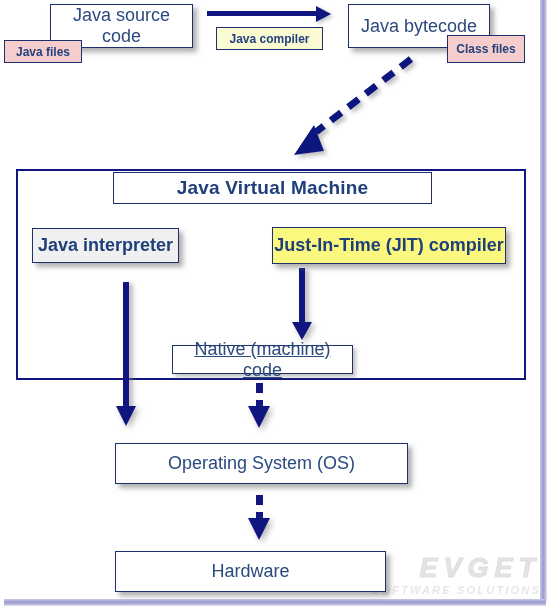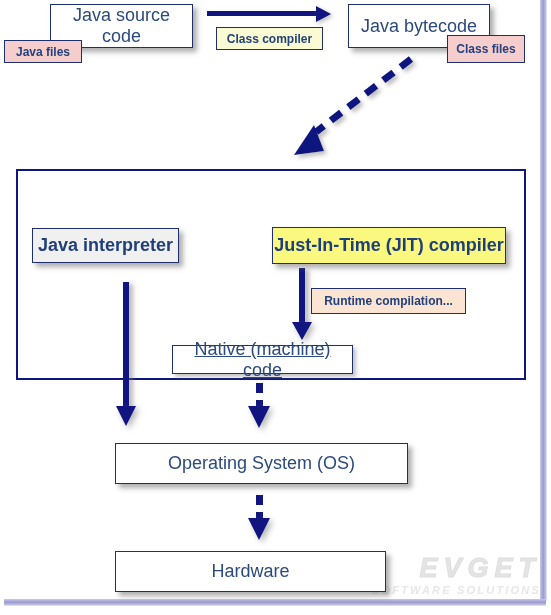--- a/index.html
+++ b/index.html
@@ -182,21 +182,21 @@
   </div>
 
   <div class="tag pink" style="left:4px; top:40px; width:78px; height:23px;">
     <span>Java files</span>
   </div>
 
   <div class="h-line" style="left:207px; top:11px; width:110px; height:5px;"></div>
   <div class="arrowhead-right" style="left:316px; top:6px; border-top:8px solid transparent; border-bottom:8px solid transparent; border-left:15px solid #10157f;"></div>
 
   <div class="tag cream" style="left:216px; top:27px; width:107px; height:23px;">
-    <span>Class compiler</span>
+    <span>Java compiler</span>
   </div>
 
   <div class="node" style="left:348px; top:4px; width:142px; height:44px;">
     <span>Java bytecode</span>
   </div>
 
   <div class="tag pink" style="left:447px; top:35px; width:78px; height:28px;">
     <span>Class files</span>
   </div>
 
@@ -205,35 +205,35 @@
       <filter id="softshadow" x="-30%" y="-30%" width="180%" height="180%">
         <feDropShadow dx="3" dy="3" stdDeviation="2" flood-color="#8a8a8a" flood-opacity="0.55"></feDropShadow>
       </filter>
     </defs>
     <g filter="url(#softshadow)">
       <line x1="131" y1="9" x2="36" y2="82" stroke="#10157f" stroke-width="7" stroke-dasharray="13 9" stroke-linecap="butt"></line>
       <polygon points="34,75 14,105 44,101" fill="#10157f"></polygon>
     </g>
   </svg>
 
+  <div class="node bold jvm-title" style="left:113px; top:172px; width:319px; height:32px;">
+    <span>Java Virtual Machine</span>
+  </div>
 
   <div class="node bold yellow" style="left:272px; top:227px; width:234px; height:37px;">
     <span>Just-In-Time (JIT) compiler</span>
   </div>
 
   <div class="node bold gray" style="left:32px; top:228px; width:147px; height:35px;">
     <span>Java interpreter</span>
   </div>
 
   <div class="v-line shadowed" style="left:299px; top:268px; width:6px; height:57px;"></div>
   <div class="arrowhead-down" style="left:292px; top:322px; border-left:10px solid transparent; border-right:10px solid transparent; border-top:18px solid #10157f;"></div>
 
-  <div class="tag peach" style="left:311px; top:288px; width:155px; height:26px;">
-    <span>Runtime compilation...</span>
-  </div>
 
   <div class="node" style="left:172px; top:345px; width:181px; height:29px; box-shadow:3px 3px 4px rgba(120,120,120,0.45);text-decoration:underline;">
     <span>Native (machine) code</span>
   </div>
 
   <div class="v-line shadowed" style="left:123px; top:282px; width:6px; height:128px; z-index:6;"></div>
   <div class="arrowhead-down" style="left:116px; top:406px; border-left:10px solid transparent; border-right:10px solid transparent; border-top:20px solid #10157f; z-index:6;"></div>
 
   <div class="v-dash" style="left:256px; top:383px; width:7px; height:29px; z-index:6;"></div>
   <div class="arrowhead-down" style="left:248px; top:406px; border-left:11px solid transparent; border-right:11px solid transparent; border-top:22px solid #10157f; z-index:6;"></div>

